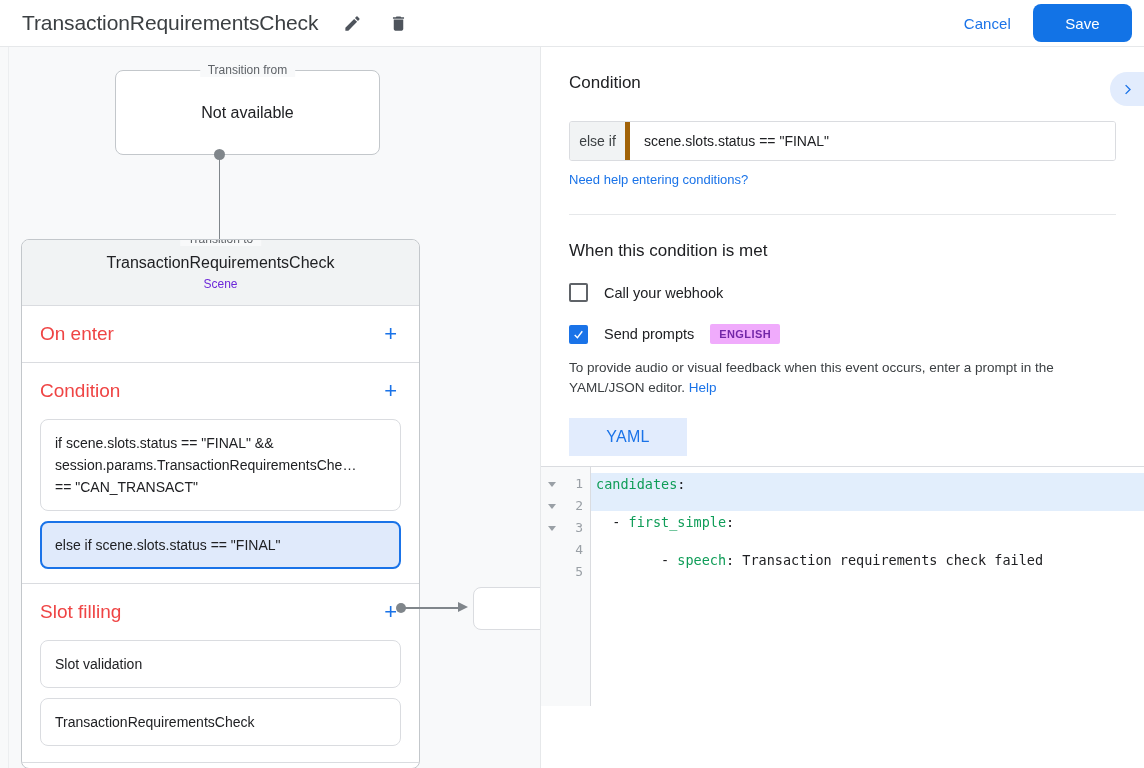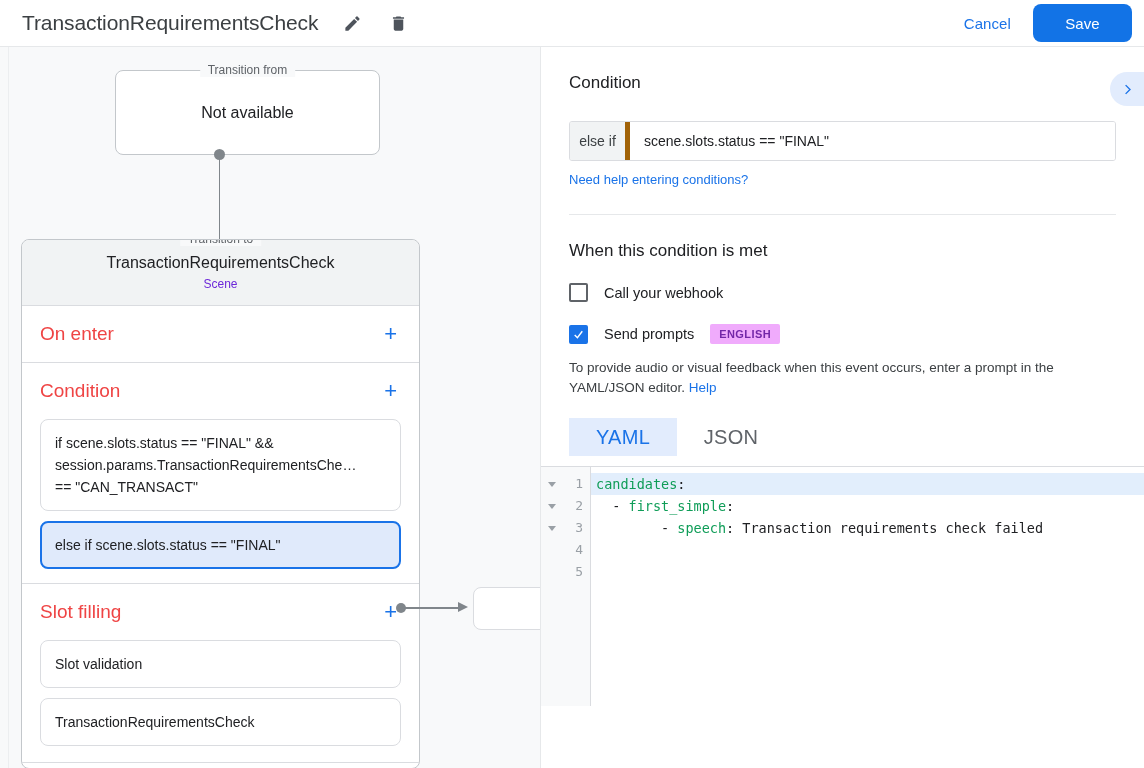--- a/index.html
+++ b/index.html
@@ -233,23 +233,23 @@
   }
   .desc {
     margin-top: 14px; font-size: 13.5px; color: #3c4043;
     line-height: 20px; max-width: 552px;
   }
   .desc a { color: #1a73e8; text-decoration: none; cursor: pointer; }
 
   
   .tabs { display: flex; margin-top: 20px; }
   .tab {
-    width: 108px; height: 38px;
+    width: 118px; height: 38px;
     display: flex; align-items: center; justify-content: center;
-    font-size: 20px; color: #5f6368; cursor: pointer;
+    font-size: 16px; color: #5f6368; cursor: pointer;
     letter-spacing: 0.3px;
   }
   .tab.active { background: #e2ecfd; color: #1a73e8; font-weight: 500; }
 
   
   .editor {
     margin-top: 10px; margin-left: 0;
     border-top: 1px solid #dadce0;
     display: flex; height: 240px;
     overflow: hidden; background: #ffffff;
@@ -277,21 +277,21 @@
     height: 22px; line-height: 22px;
     font-family: "DejaVu Sans Mono", monospace;
     font-size: 13px; color: #9aa0a6;
   }
   .code {
     flex: 1; padding-top: 6px; overflow: hidden;
     font-family: "DejaVu Sans Mono", monospace;
     font-size: 13.5px; white-space: pre;
   }
   .code .ln {
-    height: 22px; line-height: 22px; padding-left: 5px;
+    height: 38px; line-height: 22px; padding-left: 5px;
     color: #202124;
   }
   .code .ln.active { background: #e2eefc; }
   .k { color: #0f9d58; }
 </style>
 </head>
 <body>
 
 <div class="header">
   <div class="header-title">TransactionRequirementsCheck</div>
@@ -408,21 +408,20 @@
       <div class="lang-badge">ENGLISH</div>
     </div>
 
     <div class="desc">
       <span>To provide audio or visual feedback when this event occurs, enter a prompt in the YAML/JSON editor.</span>
       <a>Help</a>
     </div>
 
     <div class="tabs">
       <div class="tab active">YAML</div>
-      <div class="tab">JSON</div>
     </div>
   </div>
 
   <div class="editor">
     <div class="fold-col">
       <div class="fold-cell">
           <span class="fold-tri"></span>
         </div>
       <div class="fold-cell">
           <span class="fold-tri"></span>

